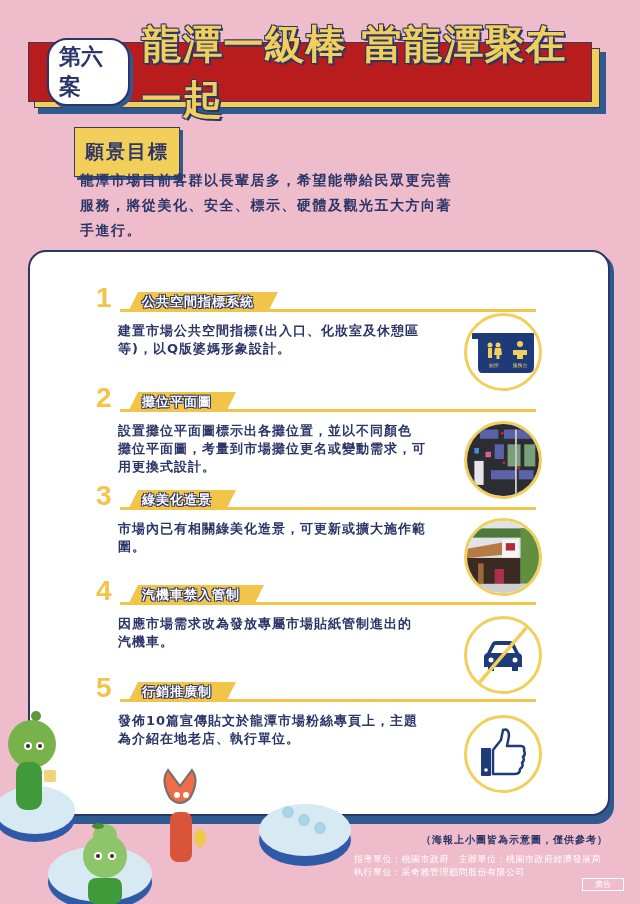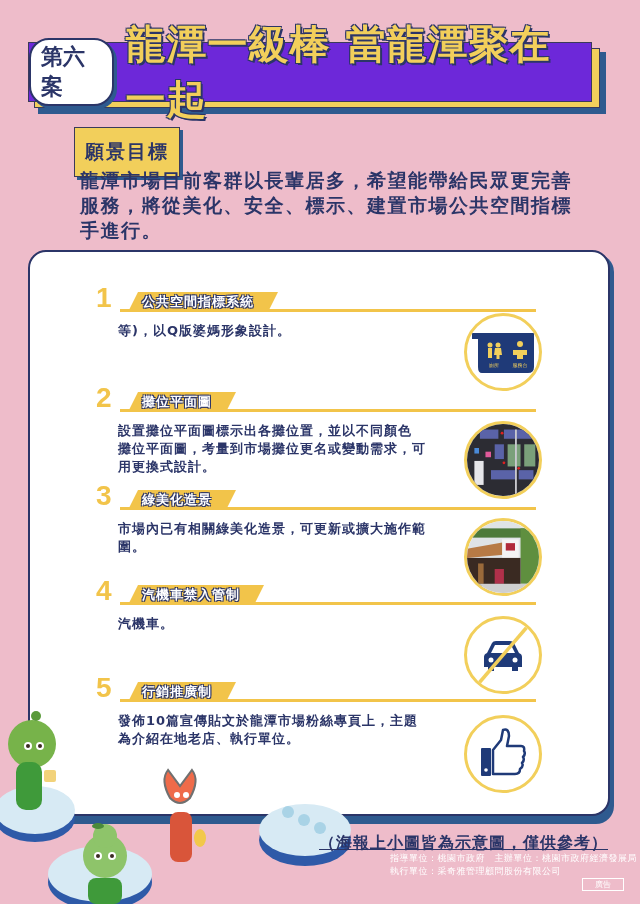--- a/index.html
+++ b/index.html
@@ -7,88 +7,89 @@
   body {
     background: #eebcca;
     font-family: "DejaVu Sans", "Liberation Sans", sans-serif;
     position: relative;
     color: #2b3568;
   }
   
   .banner-wrap { position: absolute; left: 28px; top: 42px; width: 578px; height: 68px; }
   .banner-shadow-blue { position: absolute; left: 10px; top: 10px; width: 568px; height: 62px; background: #2e5a8f; }
   .banner-shadow-yellow { position: absolute; left: 6px; top: 6px; width: 566px; height: 60px; background: #f2cf5b; border: 1px solid #3a3a5a; }
-  .banner { position: absolute; left: 0; top: 0; width: 564px; height: 60px; background: #6d28d9; border: 1.5px solid #3a3a5a;
-    display: flex; align-items: center; }
+  .banner { position: absolute; left: 0; top: 0; width: 564px; height: 60px; background: #b91c1c; border: 1.5px solid #3a3a5a;
+    display: flex; align-items: center; padding-left: 18px; }
   .case-pill { border: 2px solid #2b3568; border-radius: 20px; padding: 2px 10px; font-size: 22px; font-weight: bold; color: #2b3568;
     box-shadow: 3px 3px 0 #2e5a8f; background: #fff; margin-right: 12px; }
   .banner-title { font-size: 40px; font-weight: bold; color: #f2cf5b; letter-spacing: 1px;
     text-shadow: 2px 2px 0 #2b3568, -1px -1px 0 #2b3568, 1px -1px 0 #2b3568, -1px 1px 0 #2b3568; }
 
   
   .vision-label { position: absolute; left: 74px; top: 127px; background: #f2cf5b; border: 1.5px solid #3a3a5a;
     box-shadow: 3px 3px 0 #2e5a8f; padding: 11px 10px; font-size: 19px; font-weight: bold; color: #2b3568; letter-spacing: 2px; }
-  .vision-text { position: absolute; left: 80px; top: 168px; width: 500px; font-size: 19px; font-weight: bold; line-height: 25px;
+  .vision-text { position: absolute; left: 80px; top: 168px; width: 500px; font-size: 14px; font-weight: bold; line-height: 25px;
     color: #2b3568; letter-spacing: 1.5px; }
 
   
   .card-shadow { position: absolute; left: 30px; top: 254px; width: 584px; height: 570px; background: #2e5a8f; border-radius: 18px; }
   .card { position: absolute; left: 28px; top: 250px; width: 582px; height: 566px; background: #fff; border: 2px solid #2b3568; border-radius: 18px; }
 
   .item { position: absolute; left: 96px; width: 440px; }
   .item-head { display: flex; align-items: flex-end; height: 28px; position: relative; }
   .item-num { font-size: 28px; font-weight: bold; color: #f2c44a; font-family: "Liberation Sans", sans-serif; width: 24px; line-height: 28px; }
   .item-tag { position: relative; margin-left: 8px; height: 20px; padding: 0 24px 0 14px; display: flex; align-items: center;
     background: #f2c44a; clip-path: polygon(10px 0, 100% 0, calc(100% - 10px) 100%, 0 100%); }
   .item-tag span { font-size: 13px; font-weight: bold; color: #fff; letter-spacing: 1px;
     text-shadow: 1px 1px 0 #2b3568, -1px -1px 0 #2b3568, 1px -1px 0 #2b3568, -1px 1px 0 #2b3568; }
   .item-line { position: absolute; left: 24px; right: 0; bottom: 0; height: 3px; background: #f2c44a; }
   .item-desc { margin-top: 10px; margin-left: 22px; width: 330px; font-size: 13px; font-weight: bold; line-height: 18px; color: #2b3568; letter-spacing: 1px; }
 
   .icon-circle { position: absolute; left: 464px; width: 78px; height: 78px; border-radius: 50%; border: 3px solid #f2cf5b; background: #fff;
     overflow: hidden; display: flex; align-items: center; justify-content: center; }
 
   
-  .note { position: absolute; right: 32px; top: 833px; font-size: 16px; font-weight: bold; color: #2b3568; letter-spacing: 1px; text-decoration: underline; }
-  .credits { position: absolute; left: 390px; top: 853px; font-size: 9px; color: #fff; line-height: 13px; letter-spacing: 0.5px; font-family: Liberation Mono, monospace; }
+  .note { position: absolute; right: 32px; top: 833px; font-size: 10px; font-weight: bold; color: #2b3568; letter-spacing: 1px; }
+  .credits { position: absolute; left: 354px; top: 853px; font-size: 9px; color: #fff; line-height: 13px; letter-spacing: 0.5px; }
   .ad-badge { position: absolute; left: 582px; top: 878px; font-size: 8px; color: #fff; border: 1px solid #fff; padding: 0 12px; }
 
   .mascot { position: absolute; }
 </style>
 </head>
 <body>
 
 <div class="banner-wrap">
   <div class="banner-shadow-blue"></div>
   <div class="banner-shadow-yellow"></div>
   <div class="banner">
     <span class="case-pill">第六案</span>
     <span class="banner-title">龍潭一級棒 當龍潭聚在一起</span>
   </div>
 </div>
 
 <div class="vision-label">願景目標</div>
 <div class="vision-text">
   <div>龍潭市場目前客群以長輩居多，希望能帶給民眾更完善</div>
-  <div>服務，將從美化、安全、標示、建置市場公共空間指標</div>
+  <div>服務，將從美化、安全、標示、硬體及觀光五大方向著</div>
   <div>手進行。</div>
 </div>
 
 <div class="card-shadow"></div>
 <div class="card"></div>
 
 <div class="item" style="top:284px;">
   <div class="item-head">
     <span class="item-num">1</span>
     <div class="item-tag">
         <span>公共空間指標系統</span>
       </div>
     <div class="item-line"></div>
   </div>
   <div class="item-desc">
+    <div>建置市場公共空間指標(出入口、化妝室及休憩區</div>
     <div>等)，以Q版婆媽形象設計。</div>
   </div>
 </div>
 <div class="icon-circle" style="top:313px;">
   <svg width="70" height="70" viewBox="0 0 70 70">
     <path d="M4 16 H66 V50 Q66 56 60 56 H14 Q10 56 10 50 V22 H4 Z" fill="#1f3a78"></path>
     <circle cx="22" cy="28" r="2.5" fill="#f2cf5b"></circle>
       <rect x="20" y="31" width="4" height="10" fill="#f2cf5b"></rect>
     <circle cx="30" cy="28" r="2.5" fill="#f2cf5b"></circle>
       <path d="M27 31 H33 L34 38 H26 Z" fill="#f2cf5b"></path>
@@ -165,20 +166,21 @@
 
 <div class="item" style="top:577px;">
   <div class="item-head">
     <span class="item-num">4</span>
     <div class="item-tag">
         <span>汽機車禁入管制</span>
       </div>
     <div class="item-line"></div>
   </div>
   <div class="item-desc">
+    <div>因應市場需求改為發放專屬市場貼紙管制進出的</div>
     <div>汽機車。</div>
   </div>
 </div>
 <div class="icon-circle" style="top:616px;">
   <svg width="72" height="72" viewBox="0 0 72 72">
     <path d="M20 34 L25 24 Q26 22 29 22 H43 Q46 22 47 24 L52 34 Q55 35 55 38 V48 H51 V52 H45 V48 H27 V52 H21 V48 H17 V38 Q17 35 20 34 Z" fill="#1f3a78"></path>
     <path d="M24 34 L28 26 H44 L48 34 Z" fill="#fff"></path>
     <circle cx="24" cy="41" r="2.5" fill="#fff"></circle>
     <circle cx="48" cy="41" r="2.5" fill="#fff"></circle>
     <line x1="60" y1="8" x2="12" y2="64" stroke="#f2cf5b" stroke-width="3.5"></line>

